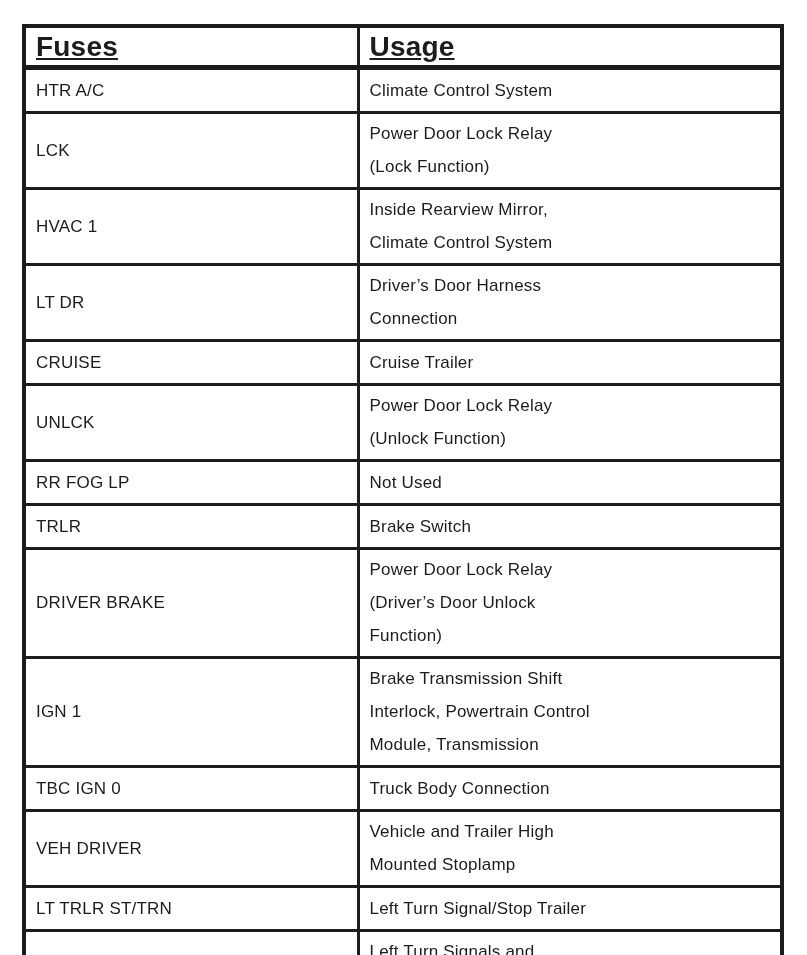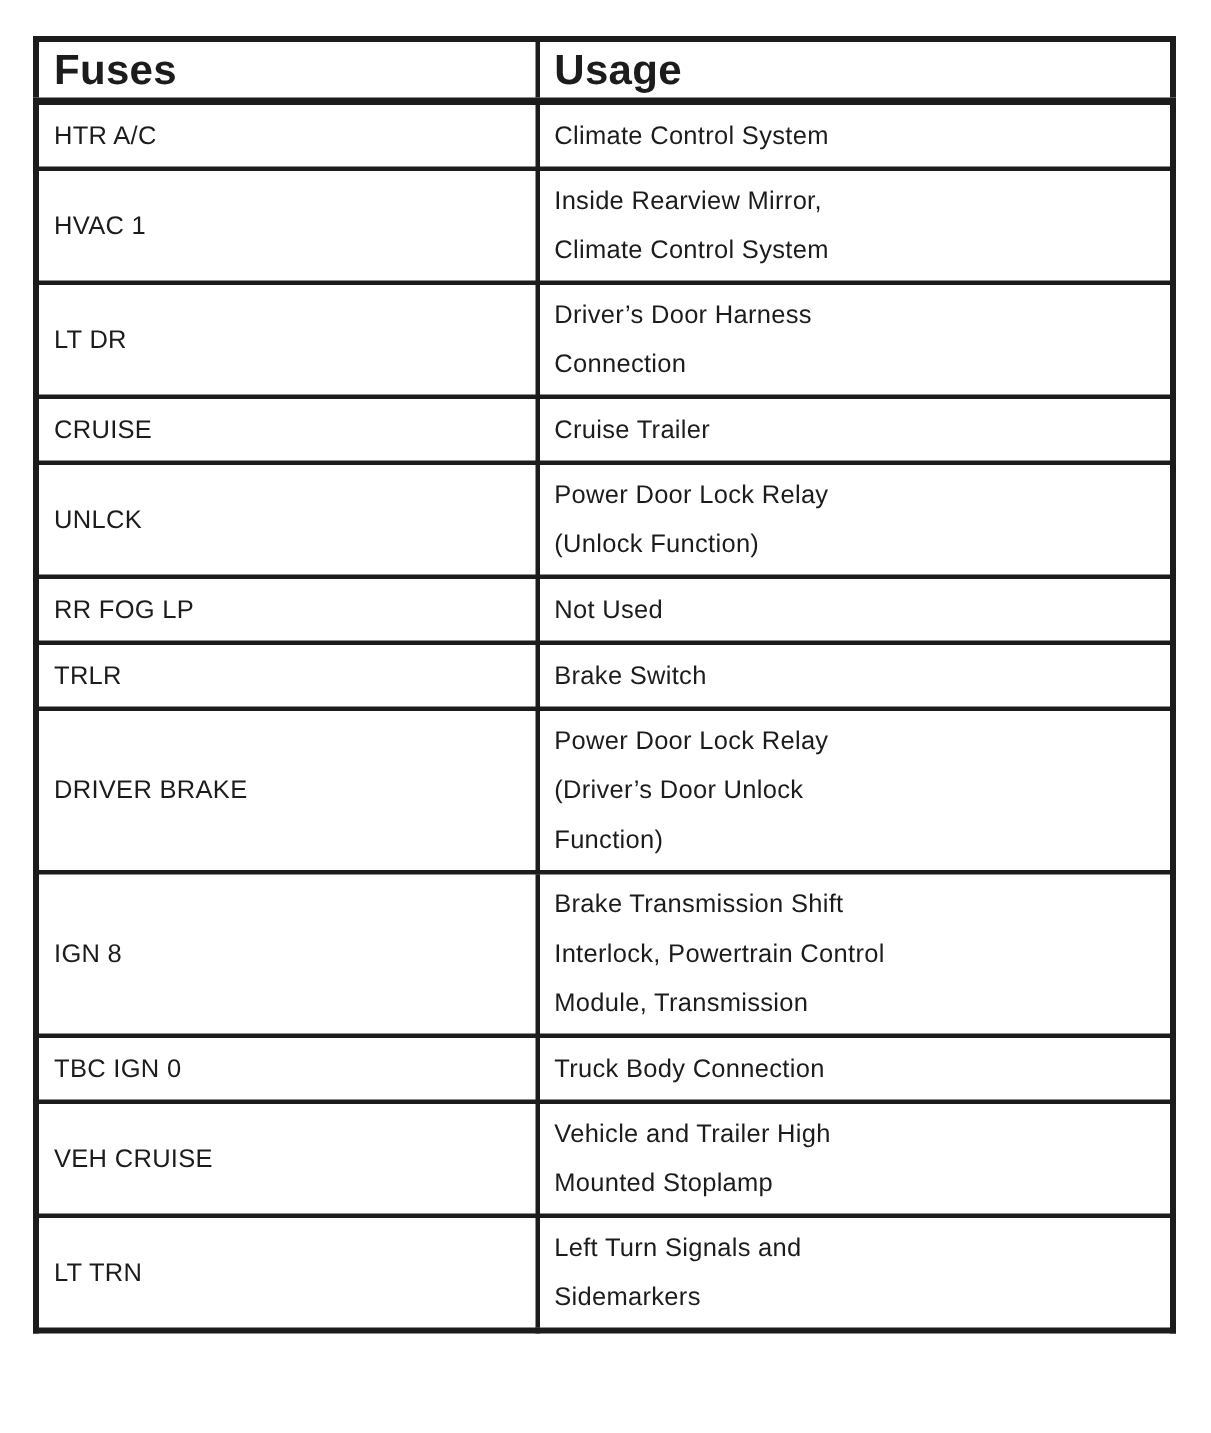--- a/index.html
+++ b/index.html
@@ -43,20 +43,21 @@
   table.fuse-table {
     border: 4px solid #1c1c1c;
   }
   table.fuse-table thead th {
     font-weight: bold;
     font-size: 28px;
     height: 31px;
     border-bottom-width: 5px;
     padding-top: 2px;
     padding-bottom: 2px;
+    text-decoration: underline;
   }
   col.fuse-col  { width: 334px; }
   col.usage-col { width: 424px; }
   td.fuse-cell  { height: 34px; }
 </style>
 </head>
 <body>
 
 <div class="page">
   <table class="fuse-table">
@@ -67,20 +68,25 @@
     <thead>
       <tr>
         <th>Fuses</th>
         <th>Usage</th>
       </tr>
     </thead>
     <tbody id="table-body">
         <tr>
           <td class="fuse-cell">HTR A/C</td>
           <td class="usage-cell">Climate Control System</td>
+        </tr>
+        <tr>
+          <td class="fuse-cell">LCK</td>
+          <td class="usage-cell">Power Door Lock Relay
+(Lock Function)</td>
         </tr>
         <tr>
           <td class="fuse-cell">HVAC 1</td>
           <td class="usage-cell">Inside Rearview Mirror,
 Climate Control System</td>
         </tr>
         <tr>
           <td class="fuse-cell">LT DR</td>
           <td class="usage-cell">Driver’s Door Harness
 Connection</td>
@@ -102,33 +108,37 @@
           <td class="fuse-cell">TRLR</td>
           <td class="usage-cell">Brake Switch</td>
         </tr>
         <tr>
           <td class="fuse-cell">DRIVER BRAKE</td>
           <td class="usage-cell">Power Door Lock Relay
 (Driver’s Door Unlock
 Function)</td>
         </tr>
         <tr>
-          <td class="fuse-cell">IGN 8</td>
+          <td class="fuse-cell">IGN 1</td>
           <td class="usage-cell">Brake Transmission Shift
 Interlock, Powertrain Control
 Module, Transmission</td>
         </tr>
         <tr>
           <td class="fuse-cell">TBC IGN 0</td>
           <td class="usage-cell">Truck Body Connection</td>
         </tr>
         <tr>
-          <td class="fuse-cell">VEH CRUISE</td>
+          <td class="fuse-cell">VEH DRIVER</td>
           <td class="usage-cell">Vehicle and Trailer High
 Mounted Stoplamp</td>
+        </tr>
+        <tr>
+          <td class="fuse-cell">LT TRLR ST/TRN</td>
+          <td class="usage-cell">Left Turn Signal/Stop Trailer</td>
         </tr>
         <tr>
           <td class="fuse-cell">LT TRN</td>
           <td class="usage-cell">Left Turn Signals and
 Sidemarkers</td>
         </tr>
       </tbody>
   </table>
 </div>
 

